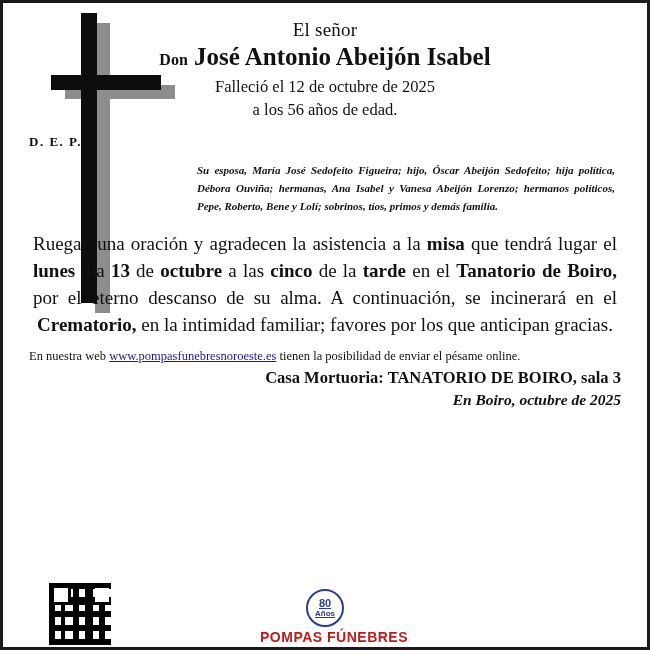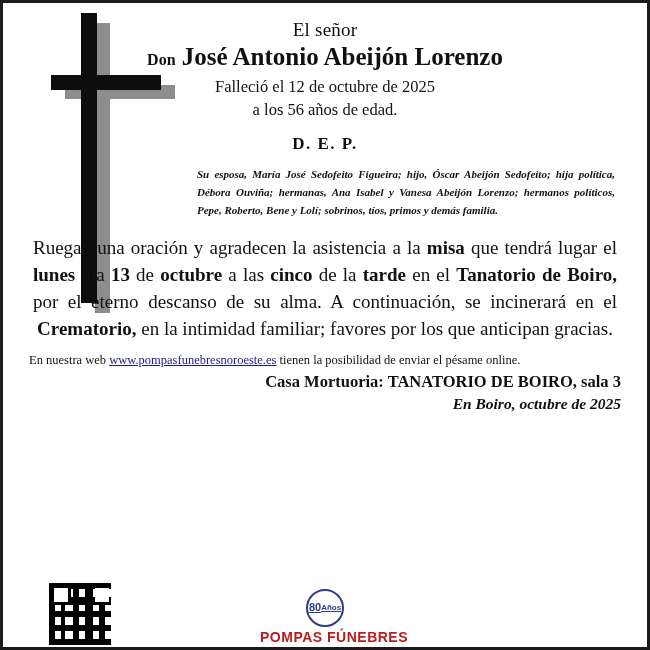--- a/index.html
+++ b/index.html
@@ -86,22 +86,21 @@
   }
   .name .don {
     font-size: 16px;
   }
   .died, .age {
     text-align: center;
     font-size: 16.5px;
     margin: 3px 0;
   }
   .dep {
-    text-align: center;
-    font-size: 17px;
+    font-size: 13px;
     font-weight: bold;
     letter-spacing: 1.5px;
     margin: 14px 0 12px 0;
   }
 
   .family {
     font-style: italic;
     font-weight: bold;
     font-size: 11px;
     line-height: 1.62;
@@ -189,20 +188,21 @@
     border-radius: 50%;
     border: 2px solid #2b3d8f;
     margin: 0 auto;
     color: #2b3d8f;
     font-size: 8px;
     font-weight: bold;
     line-height: 1.05;
     display: flex;
     align-items: center;
     justify-content: center;
+    flex-direction: column;
     font-family: "Liberation Sans", sans-serif;
     text-decoration: underline;
   }
   .badge .seal .num { font-size: 11px; }
   .badge .brand {
     color: #b91c1c;
     font-family: "Liberation Sans", sans-serif;
     font-weight: bold;
     font-size: 14px;
     letter-spacing: .5px;
@@ -221,21 +221,21 @@
     <div class="bar-v"></div>
     <div class="bar-h"></div>
   </div>
 
   <div class="content">
 
     <div class="line-senor">El señor</div>
 
     <div class="name">
       <span class="don">Don</span>
-      <span>José Antonio Abeijón Lorenzo</span>
+      <span>José Antonio Abeijón Isabel</span>
     </div>
 
     <div class="died">Falleció el 12 de octubre de 2025</div>
     <div class="age">a los 56 años de edad.</div>
 
     <div class="dep">D. E. P.</div>
 
     <div class="family">Su esposa, María José Sedofeito Figueira; hijo, Óscar Abeijón Sedofeito; hija política, Débora Ouviña; hermanas, Ana Isabel y Vanesa Abeijón Lorenzo; hermanos políticos, Pepe, Roberto, Bene y Lolí; sobrinos, tíos, primos y demás familia.</div>
 
     <div class="main-text"><span>Ruegan una oración y agradecen la asistencia a la </span><b>misa</b><span> que tendrá lugar el </span><b>lunes</b><span> día </span><b>13</b><span> de </span><b>octubre</b><span> a las </span><b>cinco</b><span> de la </span><b>tarde</b><span> en el </span><b>Tanatorio de Boiro,</b><span> por el eterno descanso de su alma. A continuación, se incinerará en el </span><b>Crematorio,</b><span> en la intimidad familiar; favores por los que anticipan gracias.</span></div>

